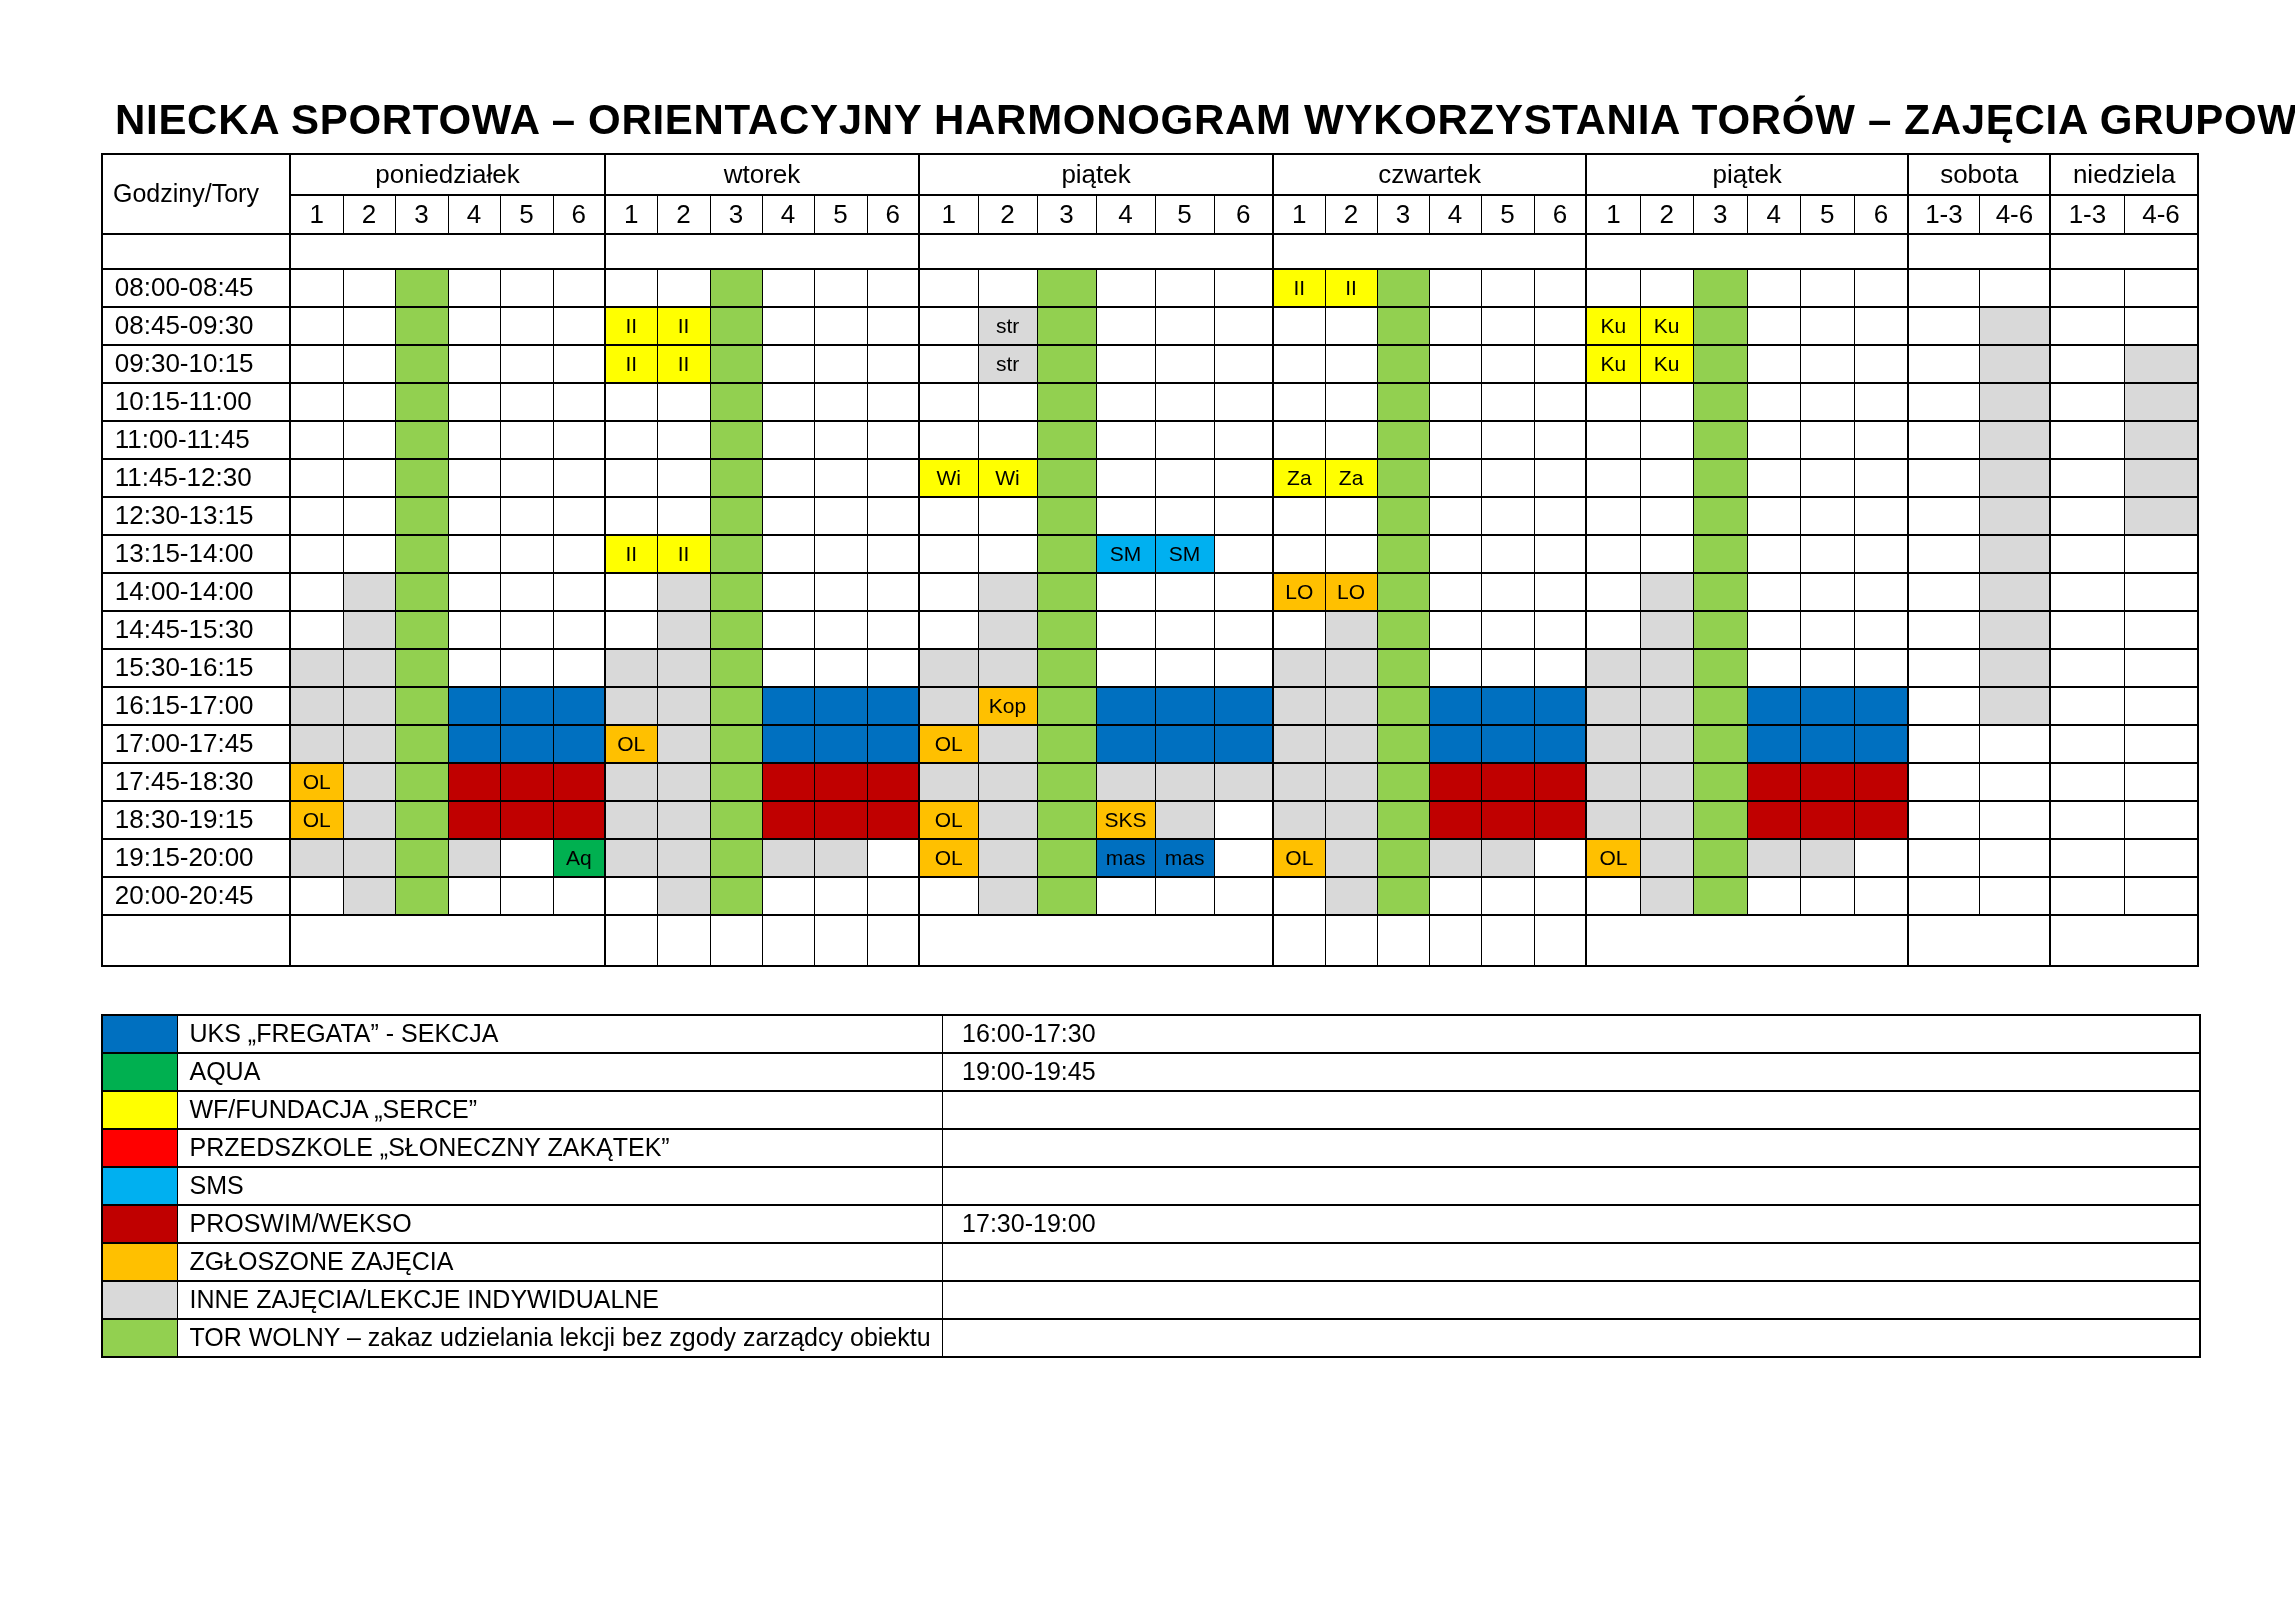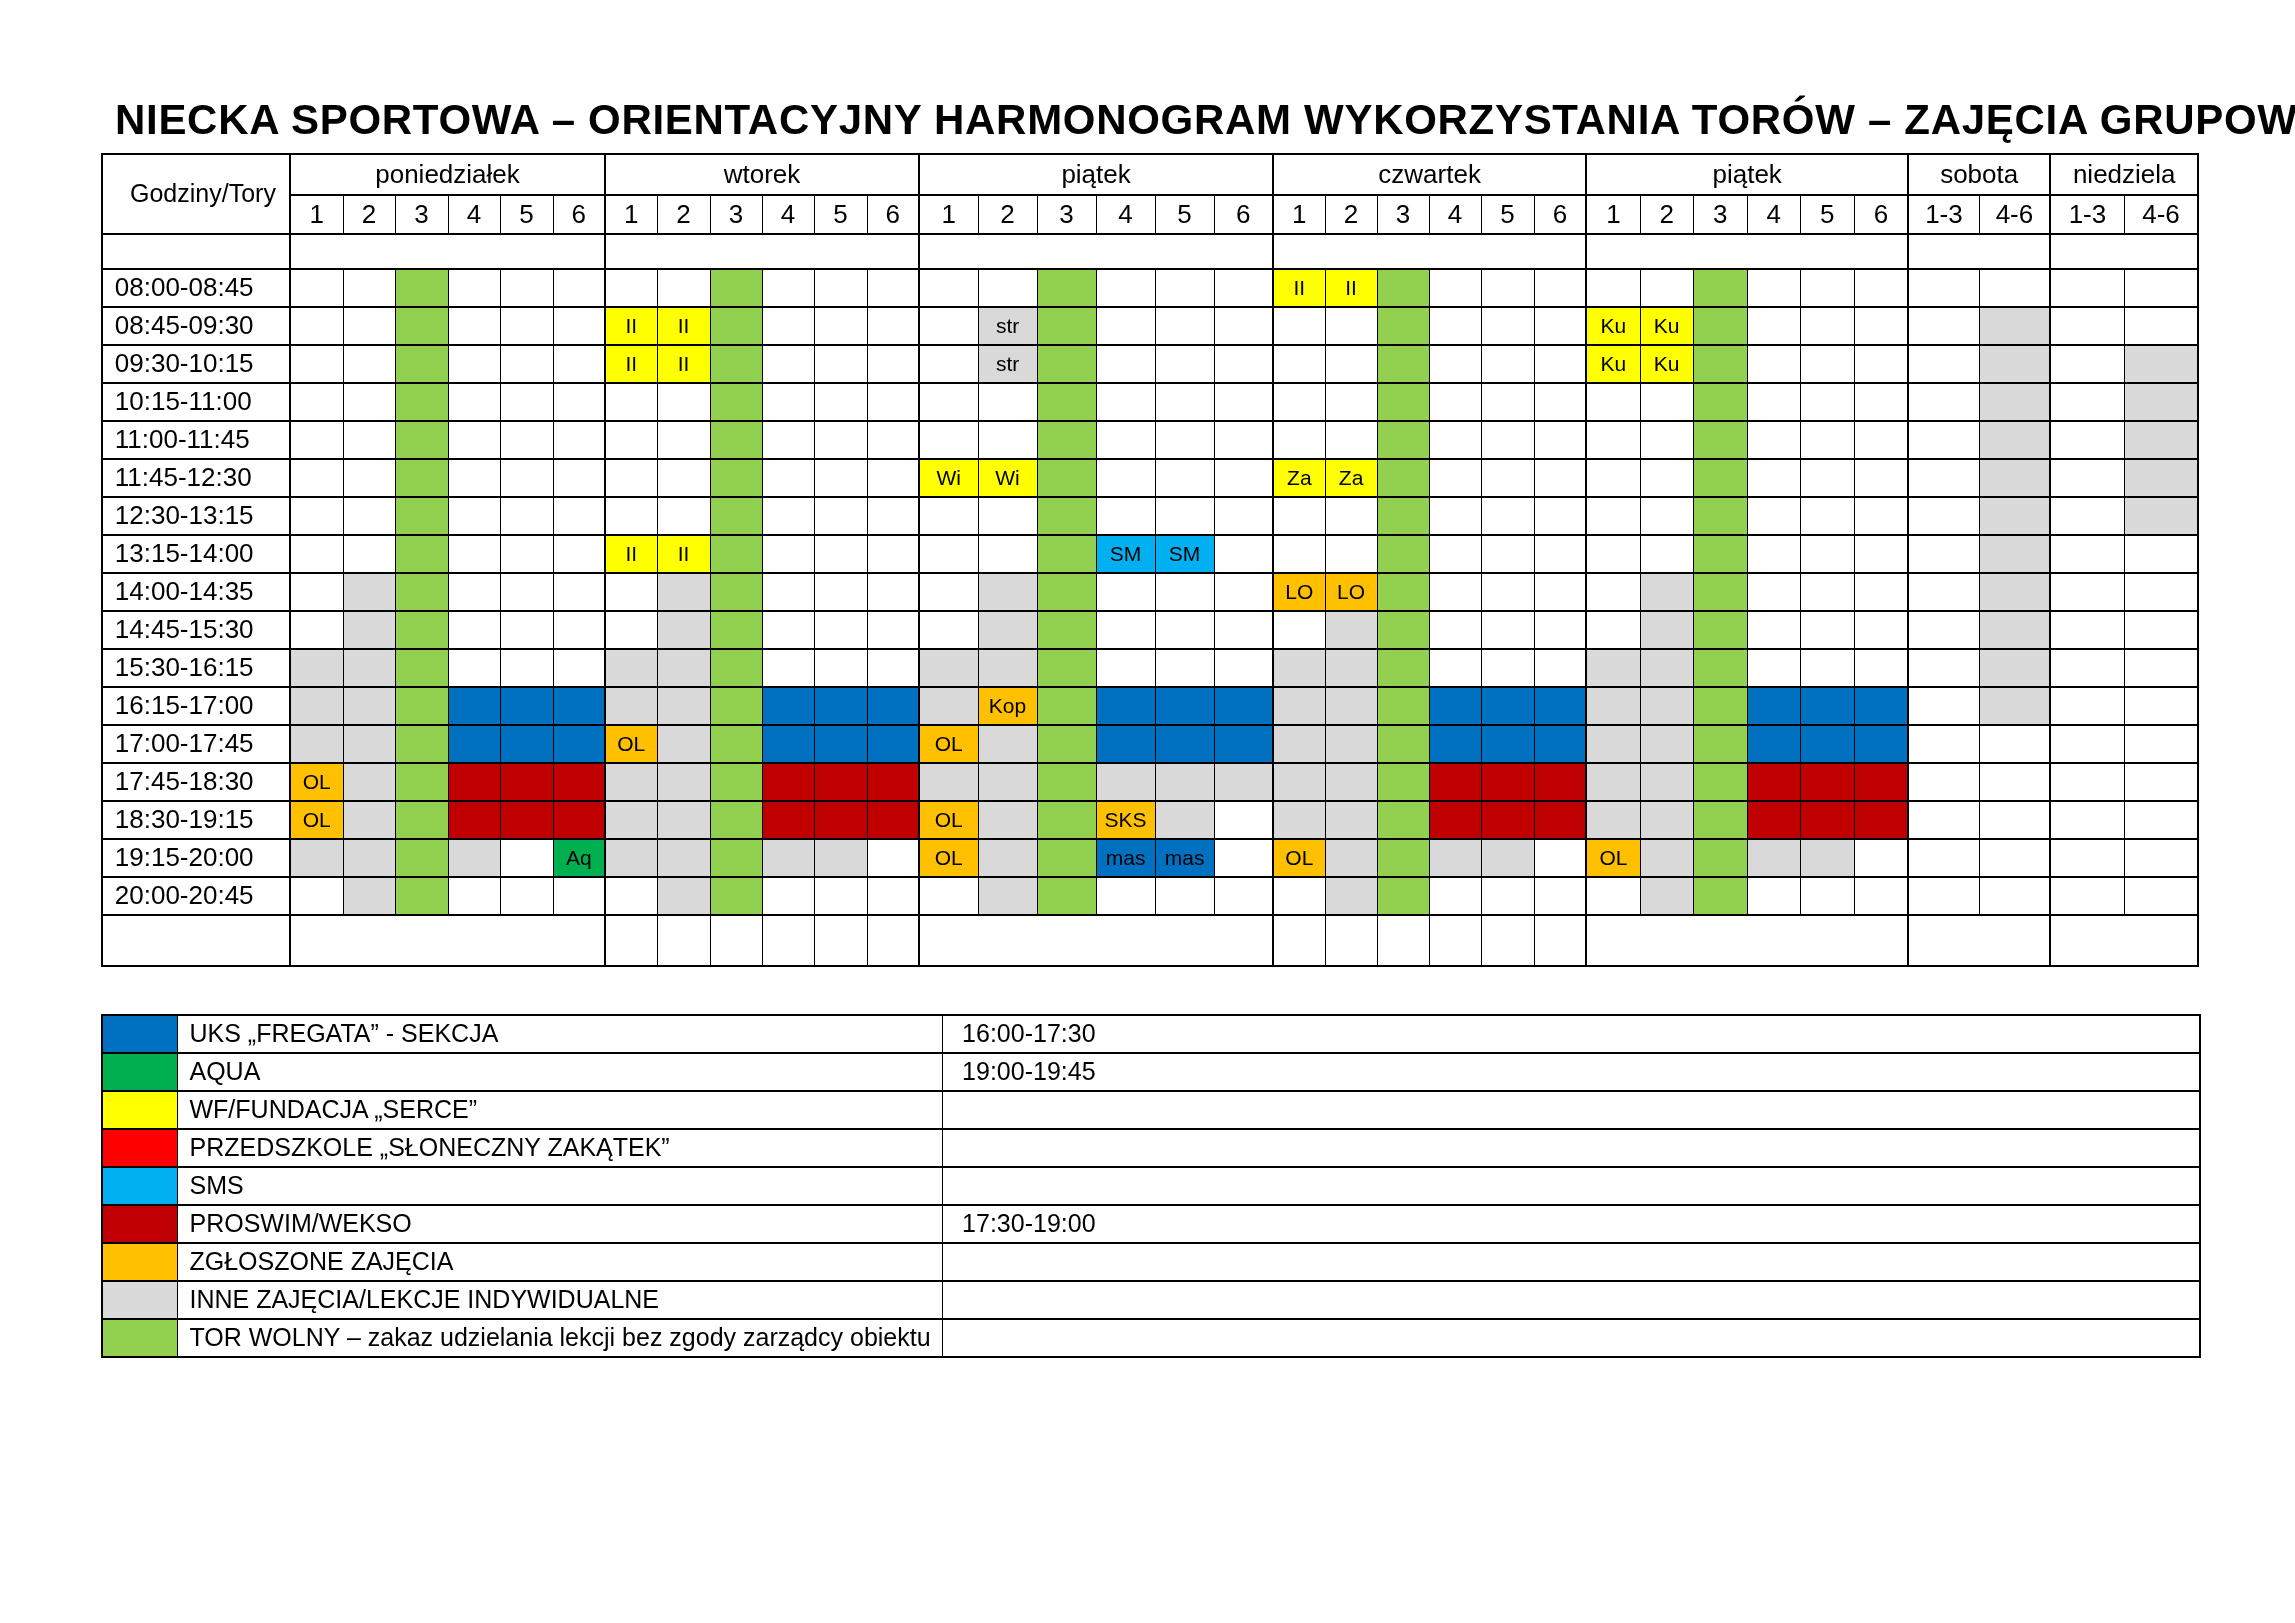--- a/index.html
+++ b/index.html
@@ -13,21 +13,21 @@
   }
   table{border-collapse:collapse;table-layout:fixed;}
   
   .grid{margin:11.8px 0 0 101px;width:2098px;border:2.6px solid #000;}
   .grid th,.grid td{
     border-left:1.3px solid #000;border-top:2px solid #000;
     padding:0;text-align:center;vertical-align:middle;overflow:hidden;
     background:#fff;font-weight:normal;
   }
   .grid .db{border-left:2px solid #000;}
-  .grid .corner{font-size:25px;text-align:left;padding-left:27px;}
+  .grid .corner{font-size:25px;text-align:left;padding-left:10px;}
   .r-day{height:41px;}
   .r-day .day{font-size:26px;}
   .r-lane{height:39px;}
   .r-lane .lane{font-size:26px;}
   .r-sp{height:35px;}
   .r-spb{height:51px;}
   .r-data{height:38px;}
   .grid td.time{text-align:left;padding-left:11.8px;font-size:26px;white-space:nowrap;}
   .grid td .code{font-size:21px;}
   
@@ -433,21 +433,21 @@
           <td class="" style="background:#92D050"></td>
           <td class="" style=""></td>
           <td class="" style=""></td>
           <td class="" style=""></td>
           <td class="db" style=""></td>
           <td class="" style="background:#D9D9D9"></td>
           <td class="db" style=""></td>
           <td class="" style=""></td>
         </tr>
         <tr class="r-data">
-          <td class="time">14:00-14:35</td>
+          <td class="time">14:00-14:00</td>
           <td class="db" style=""></td>
           <td class="" style="background:#D9D9D9"></td>
           <td class="" style="background:#92D050"></td>
           <td class="" style=""></td>
           <td class="" style=""></td>
           <td class="" style=""></td>
           <td class="db" style=""></td>
           <td class="" style="background:#D9D9D9"></td>
           <td class="" style="background:#92D050"></td>
           <td class="" style=""></td>

